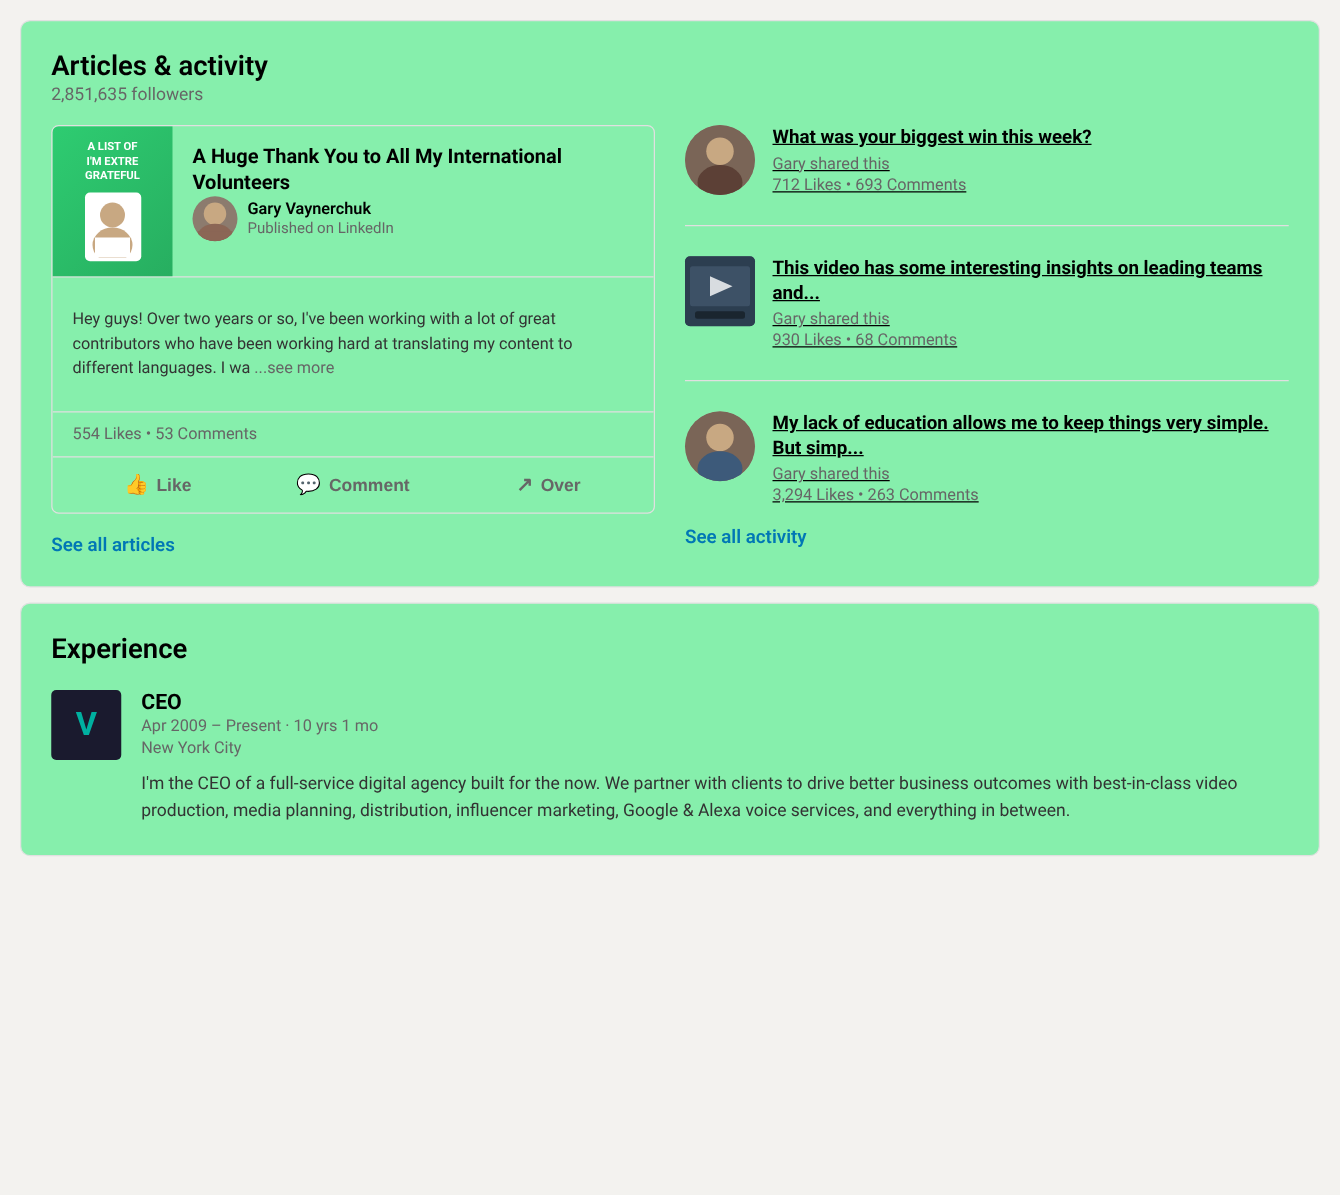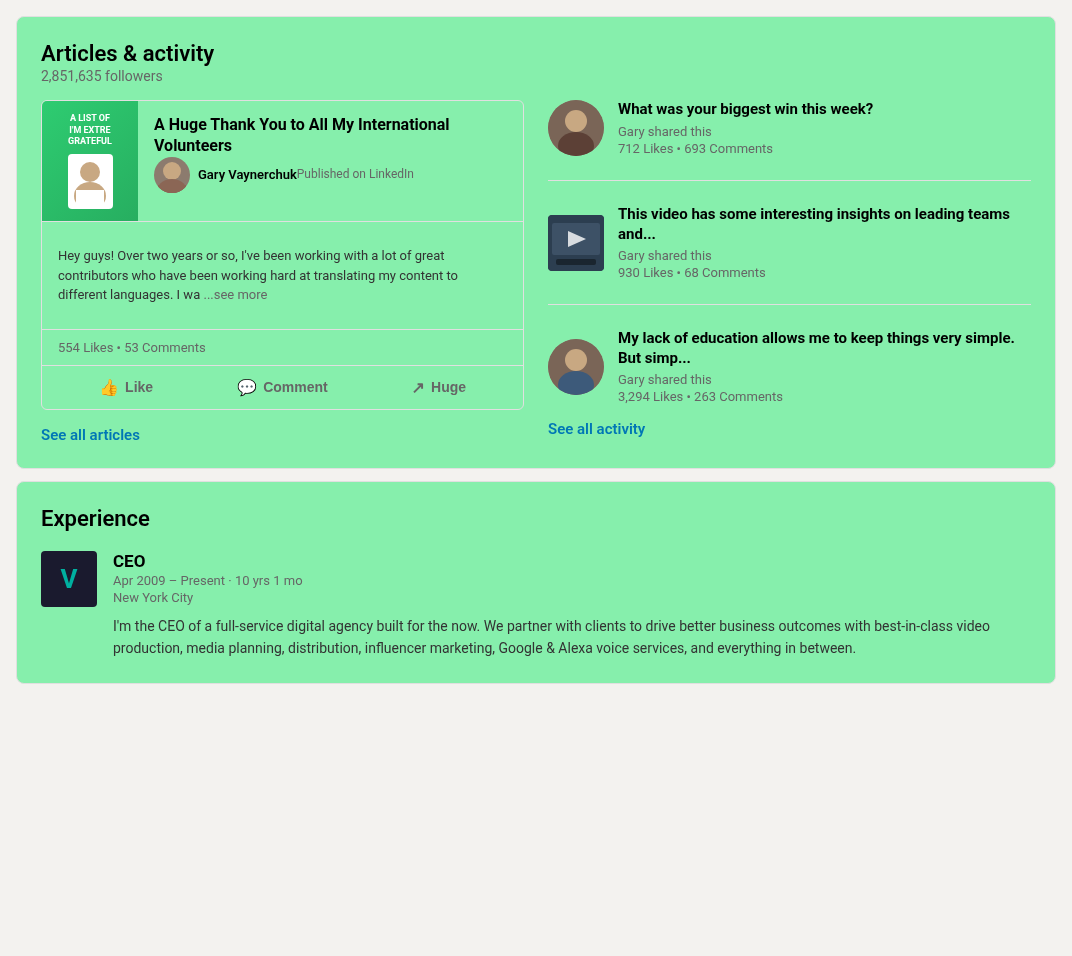--- a/index.html
+++ b/index.html
@@ -110,21 +110,21 @@
       background: #8c7b6e;
       display: flex;
       align-items: center;
       justify-content: center;
       overflow: hidden;
       flex-shrink: 0;
     }
 
     .author-info {
       display: flex;
-      flex-direction: row;
+      flex-direction: column;
     }
 
     .author-name {
       font-size: 13px;
       font-weight: 600;
       color: #000;
     }
 
     .author-sub {
       font-size: 12px;
@@ -192,21 +192,22 @@
     
     .activity-list {
       display: flex;
       flex-direction: column;
       gap: 20px;
     }
 
     .activity-item {
       display: flex;
       gap: 14px;
-      align-items: center;
+      align-items: flex-start;
+      text-decoration: underline;
     }
 
     .activity-thumbnail {
       width: 56px;
       height: 56px;
       border-radius: 50%;
       overflow: hidden;
       flex-shrink: 0;
       background: #8c7b6e;
     }
@@ -374,21 +375,21 @@
           <button class="action-btn">
             <span class="action-icon">👍</span>
             <span>Like</span>
           </button>
           <button class="action-btn">
             <span class="action-icon">💬</span>
             <span>Comment</span>
           </button>
           <button class="action-btn">
             <span class="action-icon">↗</span>
-            <span>Huge</span>
+            <span>Over</span>
           </button>
         </div>
       </div>
 
       <a class="see-all-link">See all articles</a>
     </div>
 
     <div>
       <div class="activity-list">
 

